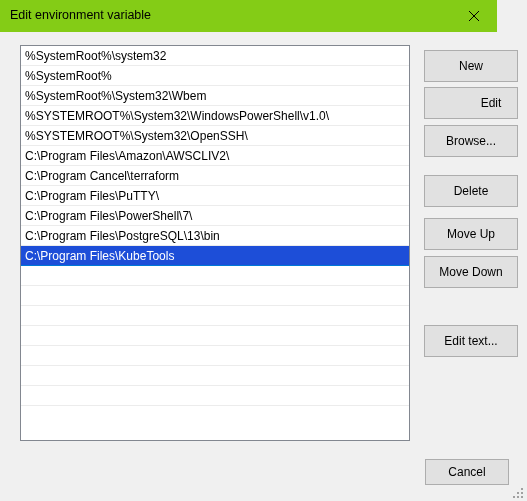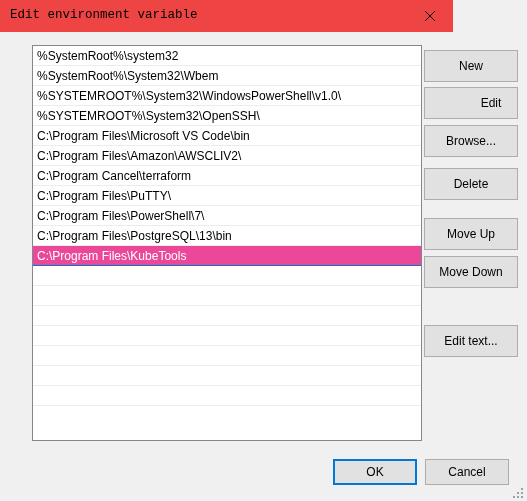--- a/index.html
+++ b/index.html
@@ -15,25 +15,24 @@
     color: #000000;
     overflow: hidden;
     position: relative;
     -webkit-font-smoothing: antialiased;
   }
 
   
   #titlebar {
     position: absolute;
     left: 0; top: 0;
-    width: 453px;
+    width: 497px;
     height: 32px;
-    background: #ef4444;
+    background: #84cc16;
     border-bottom: 1px solid #ffffff;
-    font-family: Liberation Mono, monospace;
   }
   #title-text {
     position: absolute;
     left: 10px;
     top: 8px;
     font-size: 12.5px;
     color: #000000;
     white-space: nowrap;
   }
   #close-button {
@@ -62,36 +61,35 @@
   #path-listbox {
     position: absolute;
     left: 20px;
     top: 13px;
     width: 390px;
     height: 396px;
     background: #ffffff;
     border: 1px solid #828790;
     overflow: hidden;
     box-sizing: border-box;
-    margin-left: 12px;
   }
   .list-row {
     height: 20px;
     line-height: 20px;
     padding: 0 0 0 4px;
     border-bottom: 1px solid #ececec;
     box-sizing: border-box;
     white-space: nowrap;
     overflow: hidden;
     font-size: 12px;
     color: #000000;
     cursor: default;
   }
   .list-row.selected {
-    background: #ec4899;
+    background: #1d4ed8;
     color: #ffffff;
     border-bottom-color: #0078d7;
   }
   .list-row.empty { color: transparent; }
 
   
   .btn {
     position: absolute;
     background: #e1e1e1;
     border: 1px solid #adadad;
@@ -147,48 +145,47 @@
       <line class="close-glyph" x1="1" y1="1" x2="11" y2="11"></line>
       <line class="close-glyph" x1="11" y1="1" x2="1" y2="11"></line>
     </svg>
   </div>
 </div>
 
 <div id="client">
 
   <div id="path-listbox">
       <div class="list-row">%SystemRoot%\system32</div>
+      <div class="list-row">%SystemRoot%</div>
       <div class="list-row">%SystemRoot%\System32\Wbem</div>
       <div class="list-row">%SYSTEMROOT%\System32\WindowsPowerShell\v1.0\</div>
       <div class="list-row">%SYSTEMROOT%\System32\OpenSSH\</div>
-      <div class="list-row">C:\Program Files\Microsoft VS Code\bin</div>
       <div class="list-row">C:\Program Files\Amazon\AWSCLIV2\</div>
       <div class="list-row">C:\Program Cancel\terraform</div>
       <div class="list-row">C:\Program Files\PuTTY\</div>
       <div class="list-row">C:\Program Files\PowerShell\7\</div>
       <div class="list-row">C:\Program Files\PostgreSQL\13\bin</div>
       <div class="list-row selected">C:\Program Files\KubeTools</div>
       <div class="list-row empty">&nbsp;</div>
       <div class="list-row empty">&nbsp;</div>
       <div class="list-row empty">&nbsp;</div>
       <div class="list-row empty">&nbsp;</div>
       <div class="list-row empty">&nbsp;</div>
       <div class="list-row empty">&nbsp;</div>
       <div class="list-row empty">&nbsp;</div>
     </div>
 
   <button class="btn side-btn" style="top:18px;">New</button>
   <button class="btn side-btn" style="top:55px;padding-left:40px;">Edit</button>
   <button class="btn side-btn" style="top:93px;">Browse...</button>
-  <button class="btn side-btn" style="top:136px;">Delete</button>
+  <button class="btn side-btn" style="top:143px;">Delete</button>
   <button class="btn side-btn" style="top:224px;">Move Down</button>
   <button class="btn side-btn" style="top:186px;">Move Up</button>
   <button class="btn side-btn" style="top:293px;">Edit text...</button>
 
-  <button class="btn" id="ok-button">OK</button>
   <button class="btn" id="cancel-button">Cancel</button>
 
   <svg id="resize-grip" viewBox="0 0 14 14">
     <rect x="10" y="3" width="2" height="2" fill="#a0a0a0"></rect>
     <rect x="6" y="7" width="2" height="2" fill="#a0a0a0"></rect>
     <rect x="10" y="7" width="2" height="2" fill="#a0a0a0"></rect>
     <rect x="2" y="11" width="2" height="2" fill="#a0a0a0"></rect>
     <rect x="6" y="11" width="2" height="2" fill="#a0a0a0"></rect>
     <rect x="10" y="11" width="2" height="2" fill="#a0a0a0"></rect>
   </svg>

